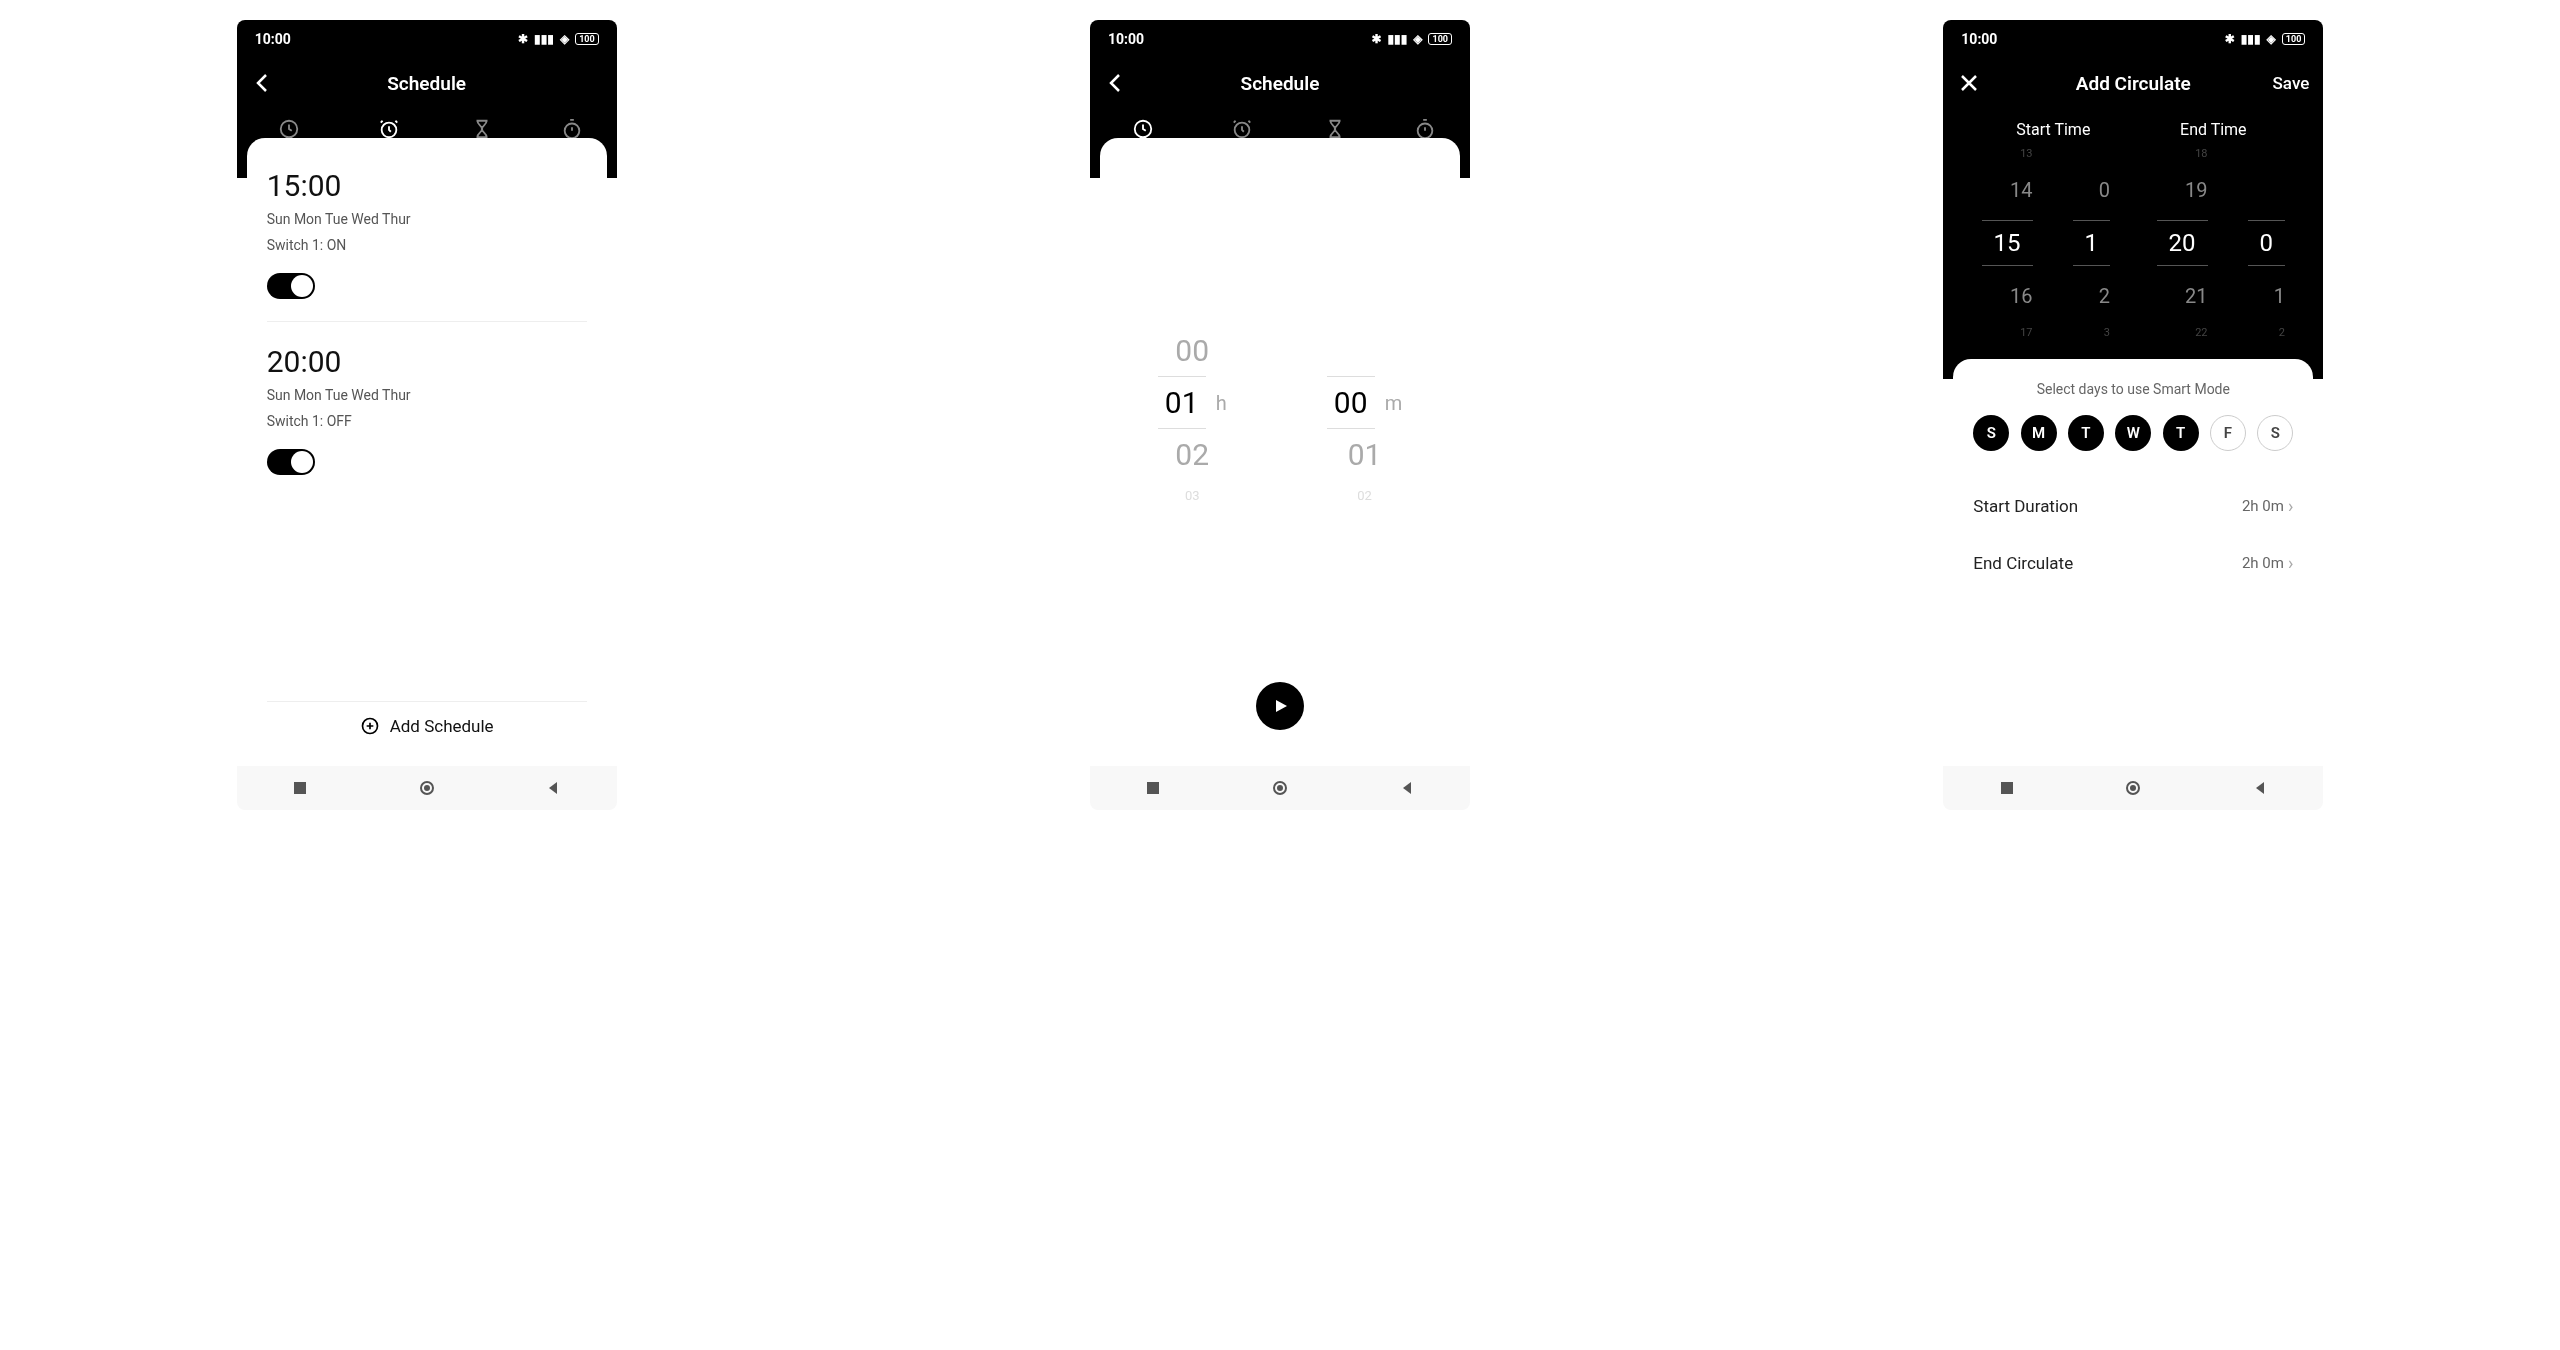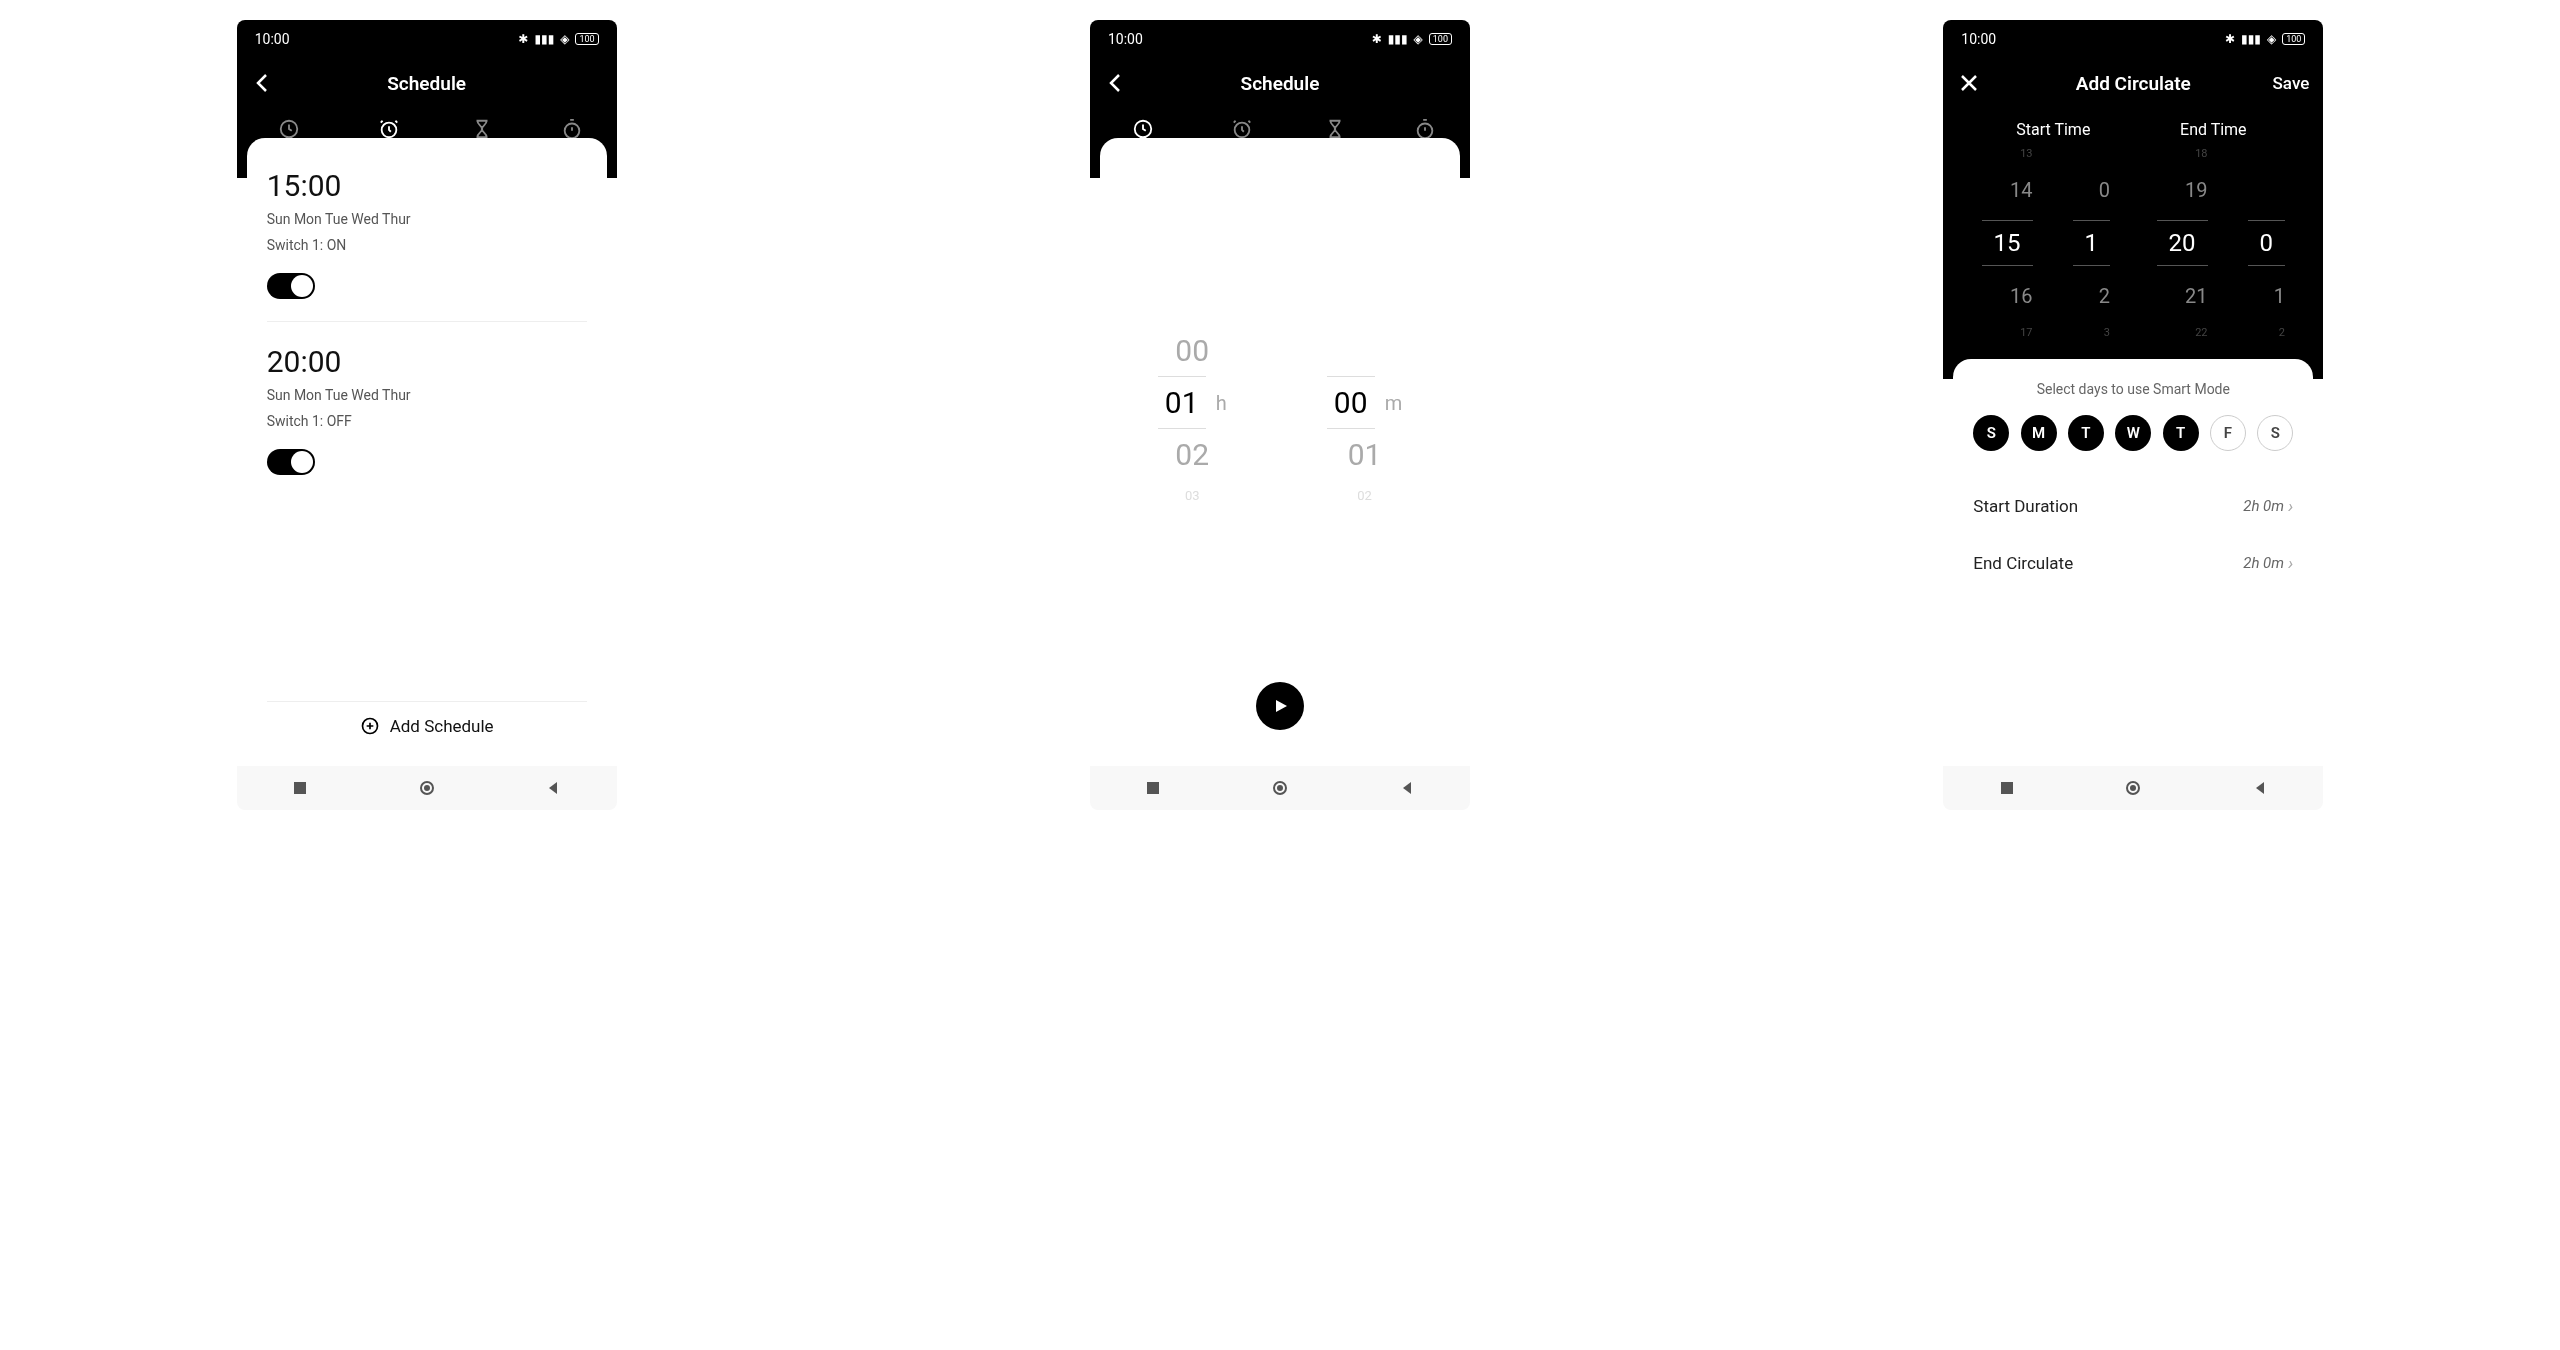--- a/index.html
+++ b/index.html
@@ -1,18 +1,18 @@
 <!DOCTYPE html>
 <html><head>
 <meta charset="utf-8">
 <style>
 * { margin: 0; padding: 0; box-sizing: border-box; font-family: -apple-system, BlinkMacSystemFont, 'Segoe UI', Roboto, sans-serif; }
 body { background: #fff; display: flex; justify-content: space-around; align-items: flex-start; padding: 20px; gap: 40px; }
 .phone { width: 380px; height: 790px; background: #fff; border-radius: 8px; overflow: hidden; display: flex; flex-direction: column; position: relative; }
-.status-bar { background: #000; color: #fff; height: 38px; display: flex; justify-content: space-between; align-items: center; padding: 0 18px; font-size: 14px; font-weight: 400; }
+.status-bar { background: #000; color: #fff; height: 38px; display: flex; justify-content: space-between; align-items: center; padding: 0 18px; font-size: 14px; font-weight: 700; }
 .status-icons { display: flex; gap: 6px; align-items: center; font-size: 12px; }
 .header { background: #000; color: #fff; height: 50px; display: flex; align-items: center; padding: 0 14px; position: relative; }
 .header-left { position: absolute; left: 14px; display: flex; align-items: center; }
 .header-title { flex: 1; text-align: center; font-size: 19px; font-weight: 600; }
 .header-right { position: absolute; right: 14px; font-size: 17px; font-weight: 500; }
 .back-icon svg, .close-icon svg { width: 24px; height: 24px; }
 .tabs { background: #000; display: flex; justify-content: space-around; padding: 10px 0 16px; }
 .tab { display: flex; flex-direction: column; align-items: center; gap: 8px; color: #888; font-size: 12px; }
 .tab.active { color: #fff; font-weight: 500; }
 .tab-icon { width: 22px; height: 22px; }
@@ -38,21 +38,21 @@
 .tp-val { font-size: 20px; color: #888; }
 .tp-val.sel { color: #fff; font-size: 24px; border-top: 1px solid #555; border-bottom: 1px solid #555; padding: 8px 12px; }
 .tp-val.tiny { font-size: 11px; color: #444; }
 .circulate-card { background: #fff; border-radius: 18px 18px 0 0; margin: 0 10px; margin-top: -20px; flex: 1; padding: 16px 20px; display: flex; flex-direction: column; }
 .smart-label { text-align: center; font-size: 14px; color: #666; margin: 6px 0 18px; }
 .days-row { display: flex; justify-content: space-between; margin-bottom: 26px; }
 .day-btn { width: 36px; height: 36px; border-radius: 50%; display: flex; align-items: center; justify-content: center; font-size: 15px; font-weight: 600; }
 .day-btn.on { background: #000; color: #fff; }
 .day-btn.off { background: #fff; color: #444; border: 1px solid #ccc; }
 .duration-row { display: flex; justify-content: space-between; align-items: center; padding: 18px 0; font-size: 17px; color: #222; }
-.duration-val { color: #666; font-size: 15px; display: flex; align-items: center; gap: 4px; font-style: italic; }
+.duration-val { color: #666; font-size: 15px; display: flex; align-items: center; gap: 4px; }
 .chev { font-size: 18px; color: #aaa; }
 
 .navbar { height: 44px; background: #f8f8f8; display: flex; justify-content: space-around; align-items: center; }
 .nav-icon { width: 16px; height: 16px; }
 .spacer { flex: 1; }
 .countdown-wrap { display: flex; gap: 100px; justify-content: center; align-items: center; flex: 1; }
 .countdown-group { position: relative; }
 .cd-item { font-size: 30px; text-align: center; padding: 8px 0; }
 .cd-sel { color: #000; border-top: 1px solid #ddd; border-bottom: 1px solid #ddd; }
 .cd-dim { color: #aaa; }

